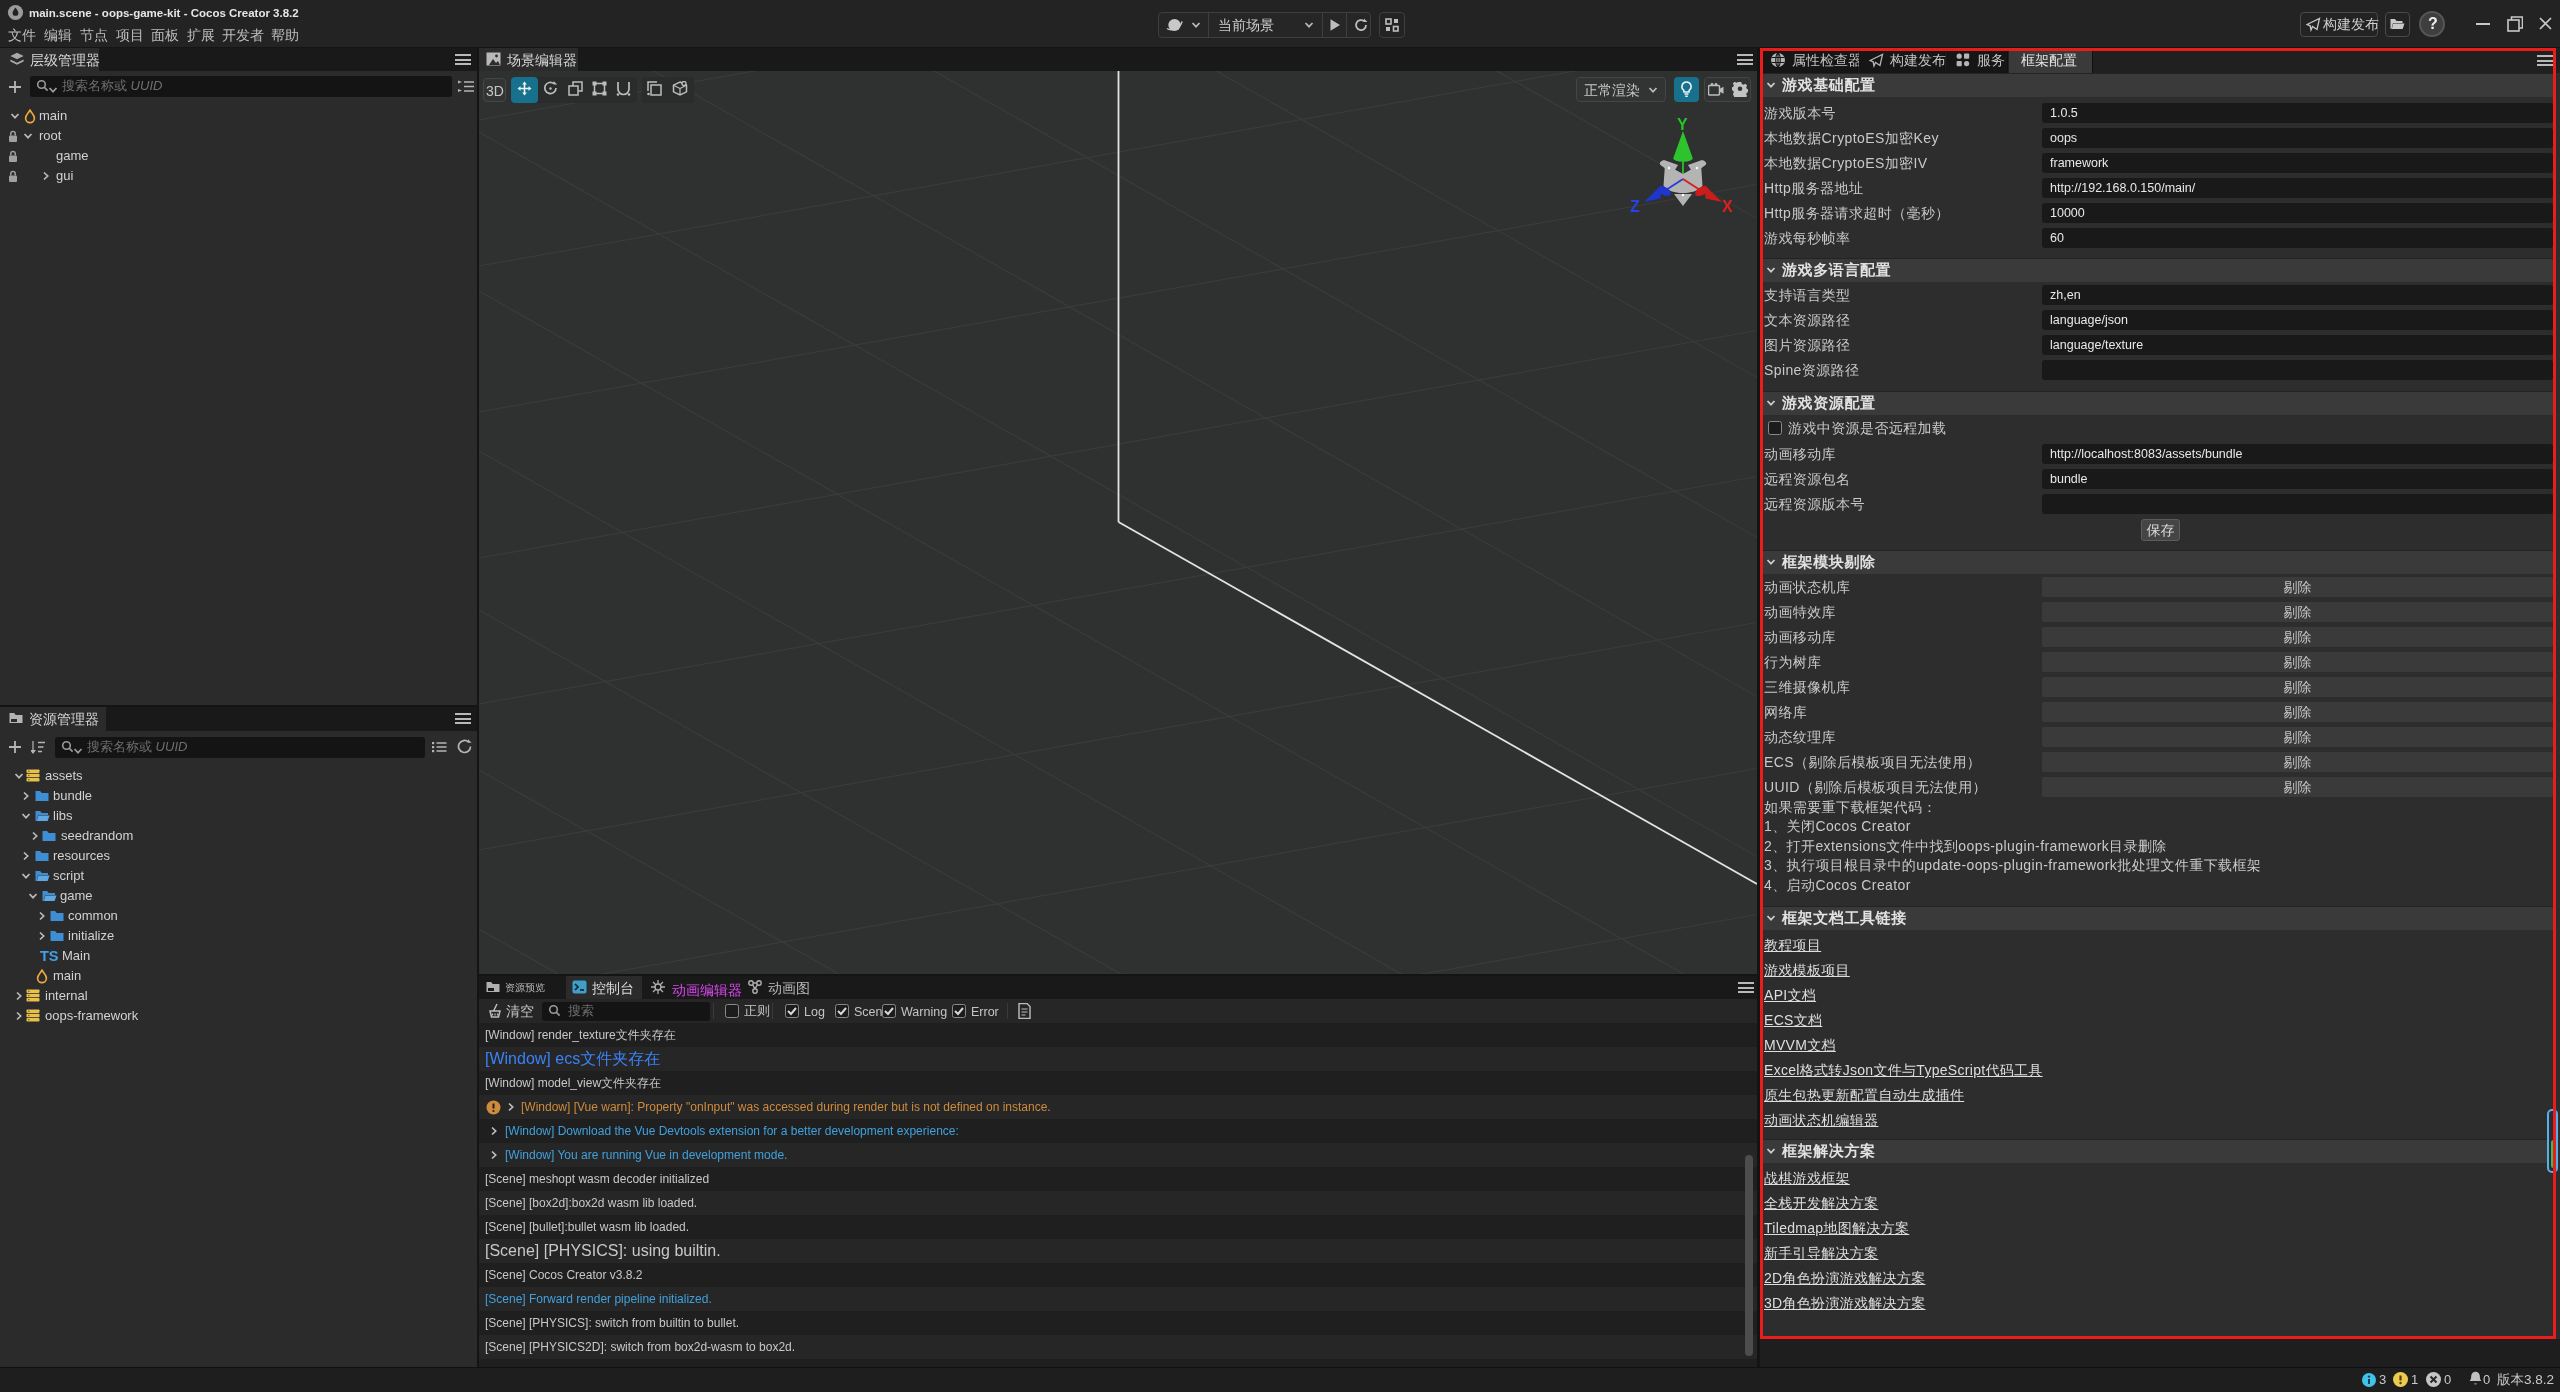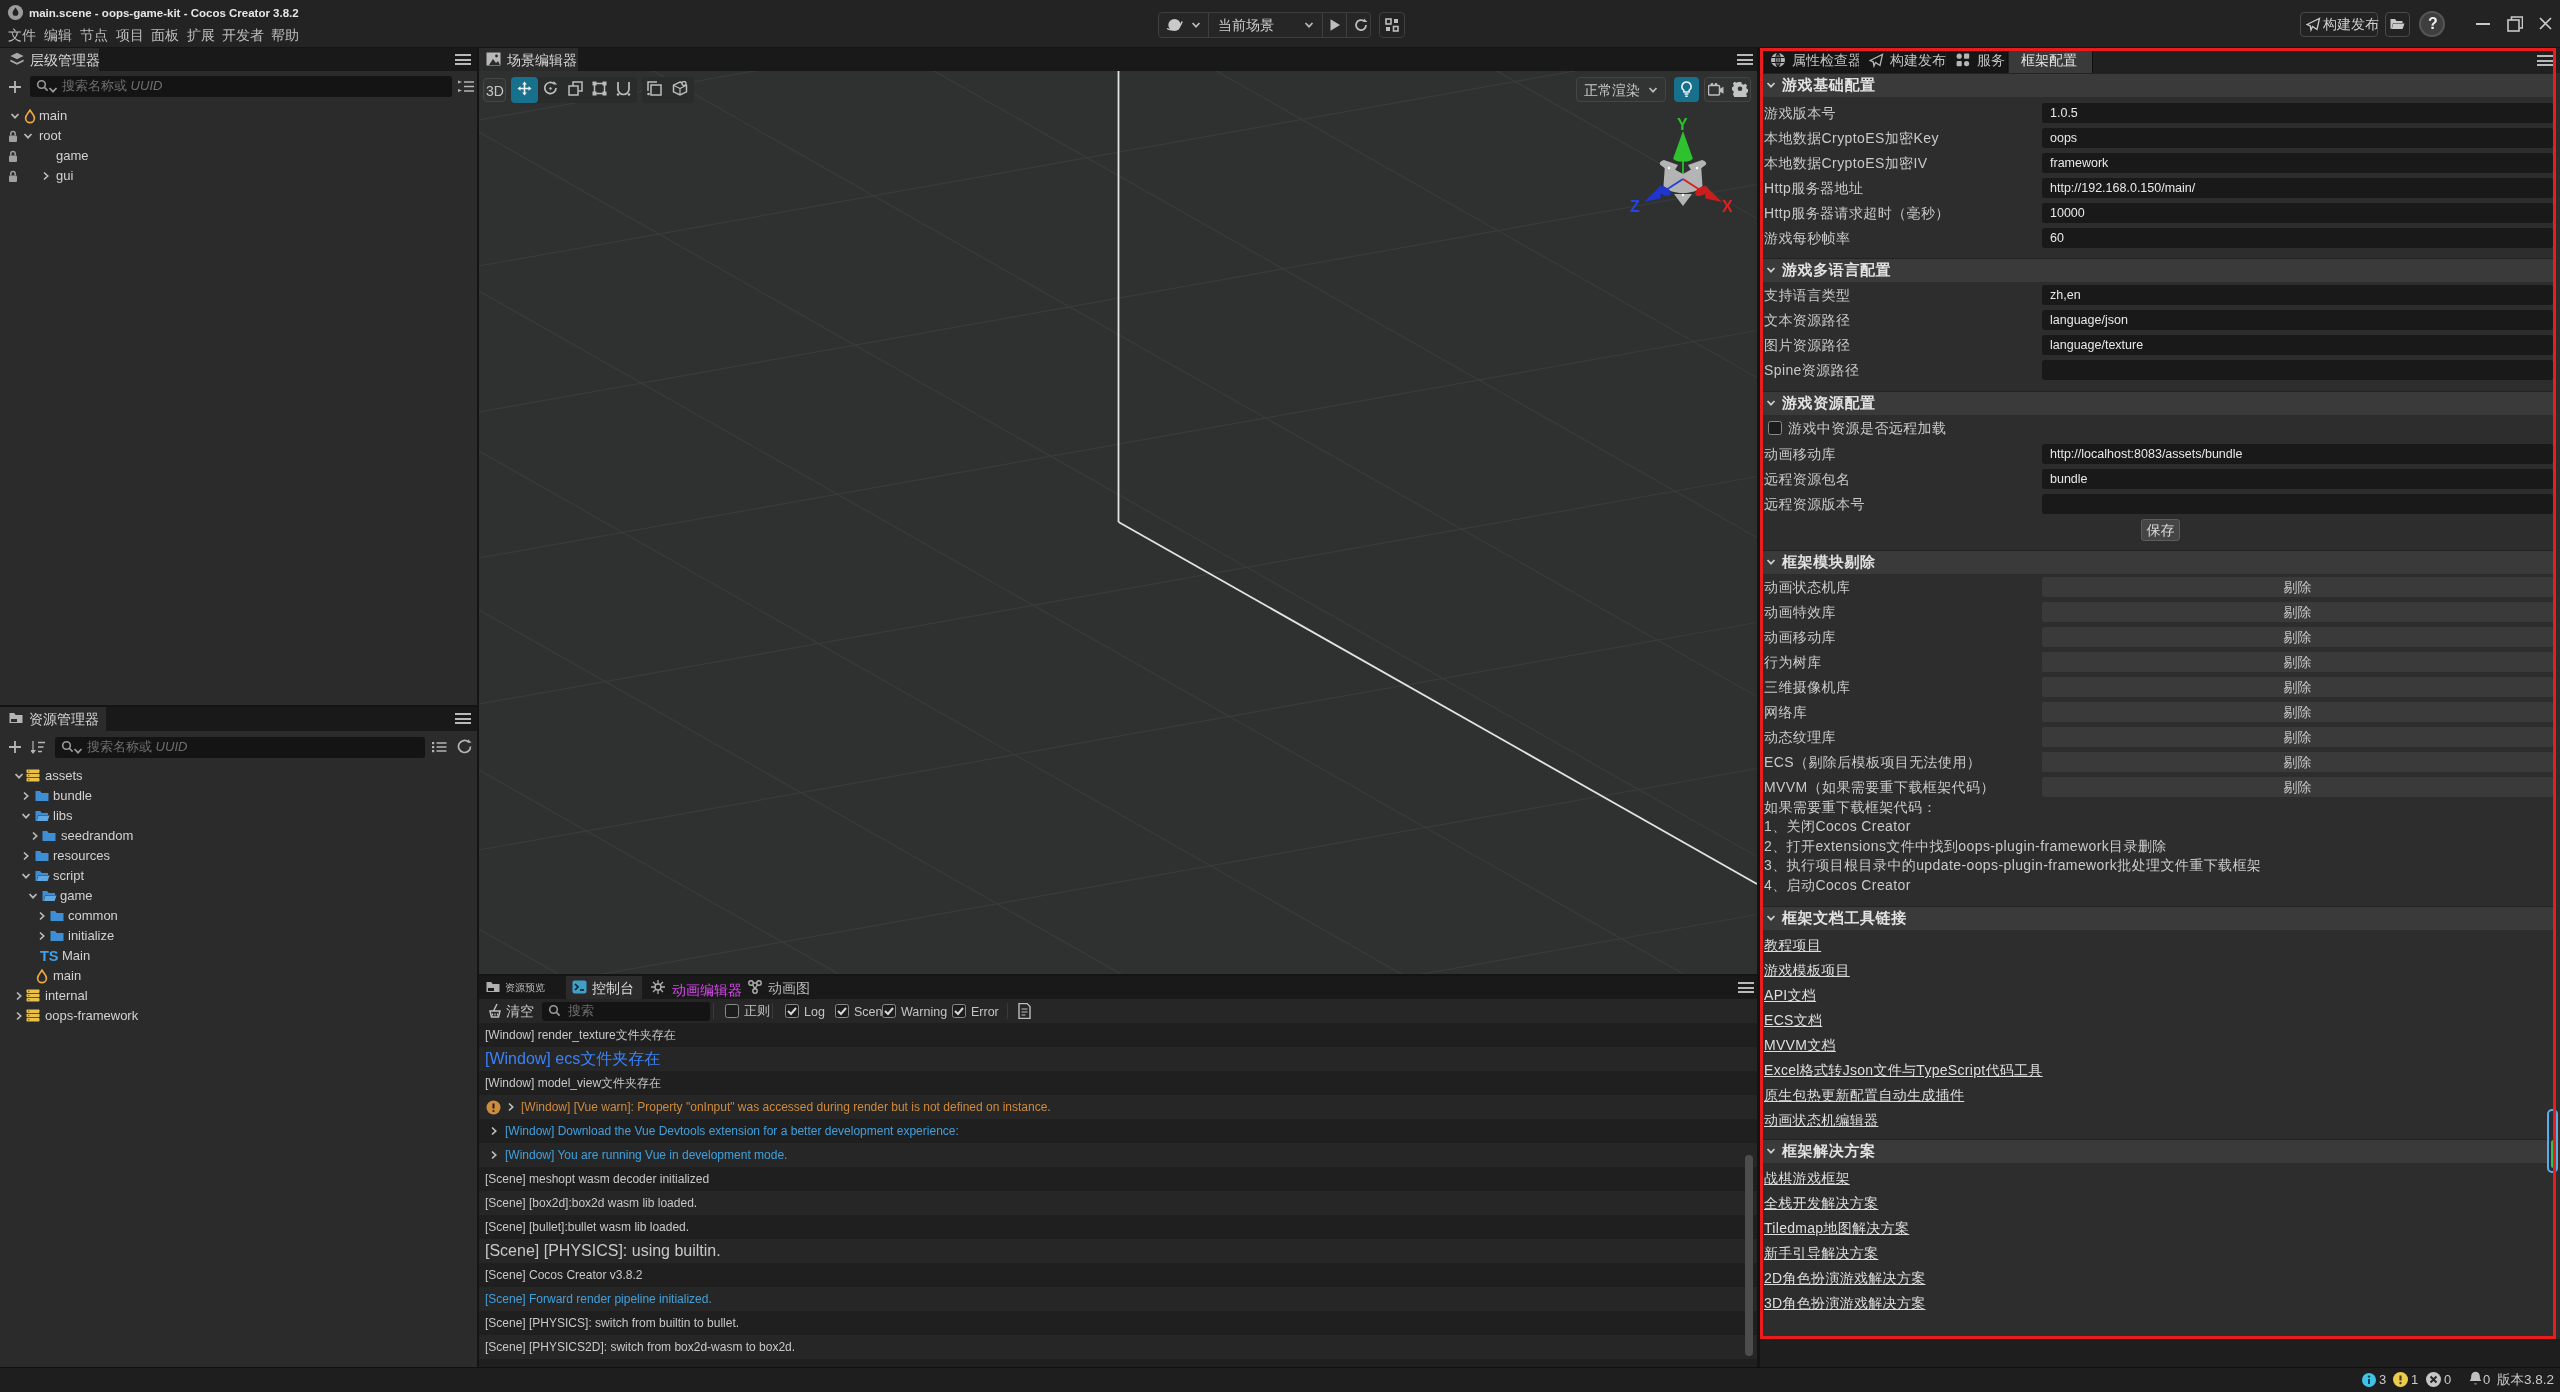--- a/index.html
+++ b/index.html
@@ -662,21 +662,21 @@
 <div class="lbl" style="top:651.5px">行为树库</div>
 <div class="bar" style="top:651.5px">剔除</div>
 <div class="lbl" style="top:676.5px">三维摄像机库</div>
 <div class="bar" style="top:676.5px">剔除</div>
 <div class="lbl" style="top:701.5px">网络库</div>
 <div class="bar" style="top:701.5px">剔除</div>
 <div class="lbl" style="top:726.5px">动态纹理库</div>
 <div class="bar" style="top:726.5px">剔除</div>
 <div class="lbl" style="top:751.5px">ECS（剔除后模板项目无法使用）</div>
 <div class="bar" style="top:751.5px">剔除</div>
-<div class="lbl" style="top:776.5px">MVVM（如果需要重下载框架代码）</div>
+<div class="lbl" style="top:776.5px">UUID（剔除后模板项目无法使用）</div>
 <div class="bar" style="top:776.5px">剔除</div>
 <div class="lbl" style="top:797px">如果需要重下载框架代码：</div>
 <div class="lbl" style="top:816.4px">1、关闭Cocos Creator</div>
 <div class="lbl" style="top:835.8px">2、打开extensions文件中找到oops-plugin-framework目录删除</div>
 <div class="lbl" style="top:855.1999999999999px">3、执行项目根目录中的update-oops-plugin-framework批处理文件重下载框架</div>
 <div class="lbl" style="top:874.5999999999999px">4、启动Cocos Creator</div>
 <div class="sect" style="top:906px">
     <b>框架文档工具链接</b>
   </div>
 <svg class="ab" style="left:1766px;top:913px" width="10" height="10" viewBox="0 0 10 10">

